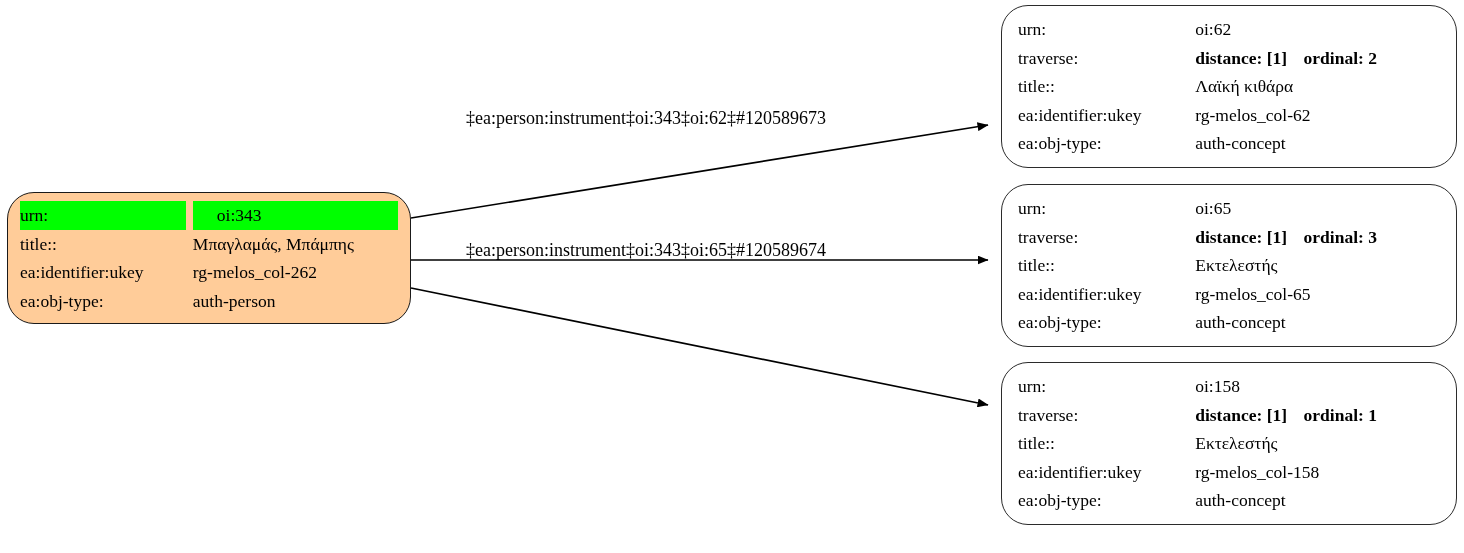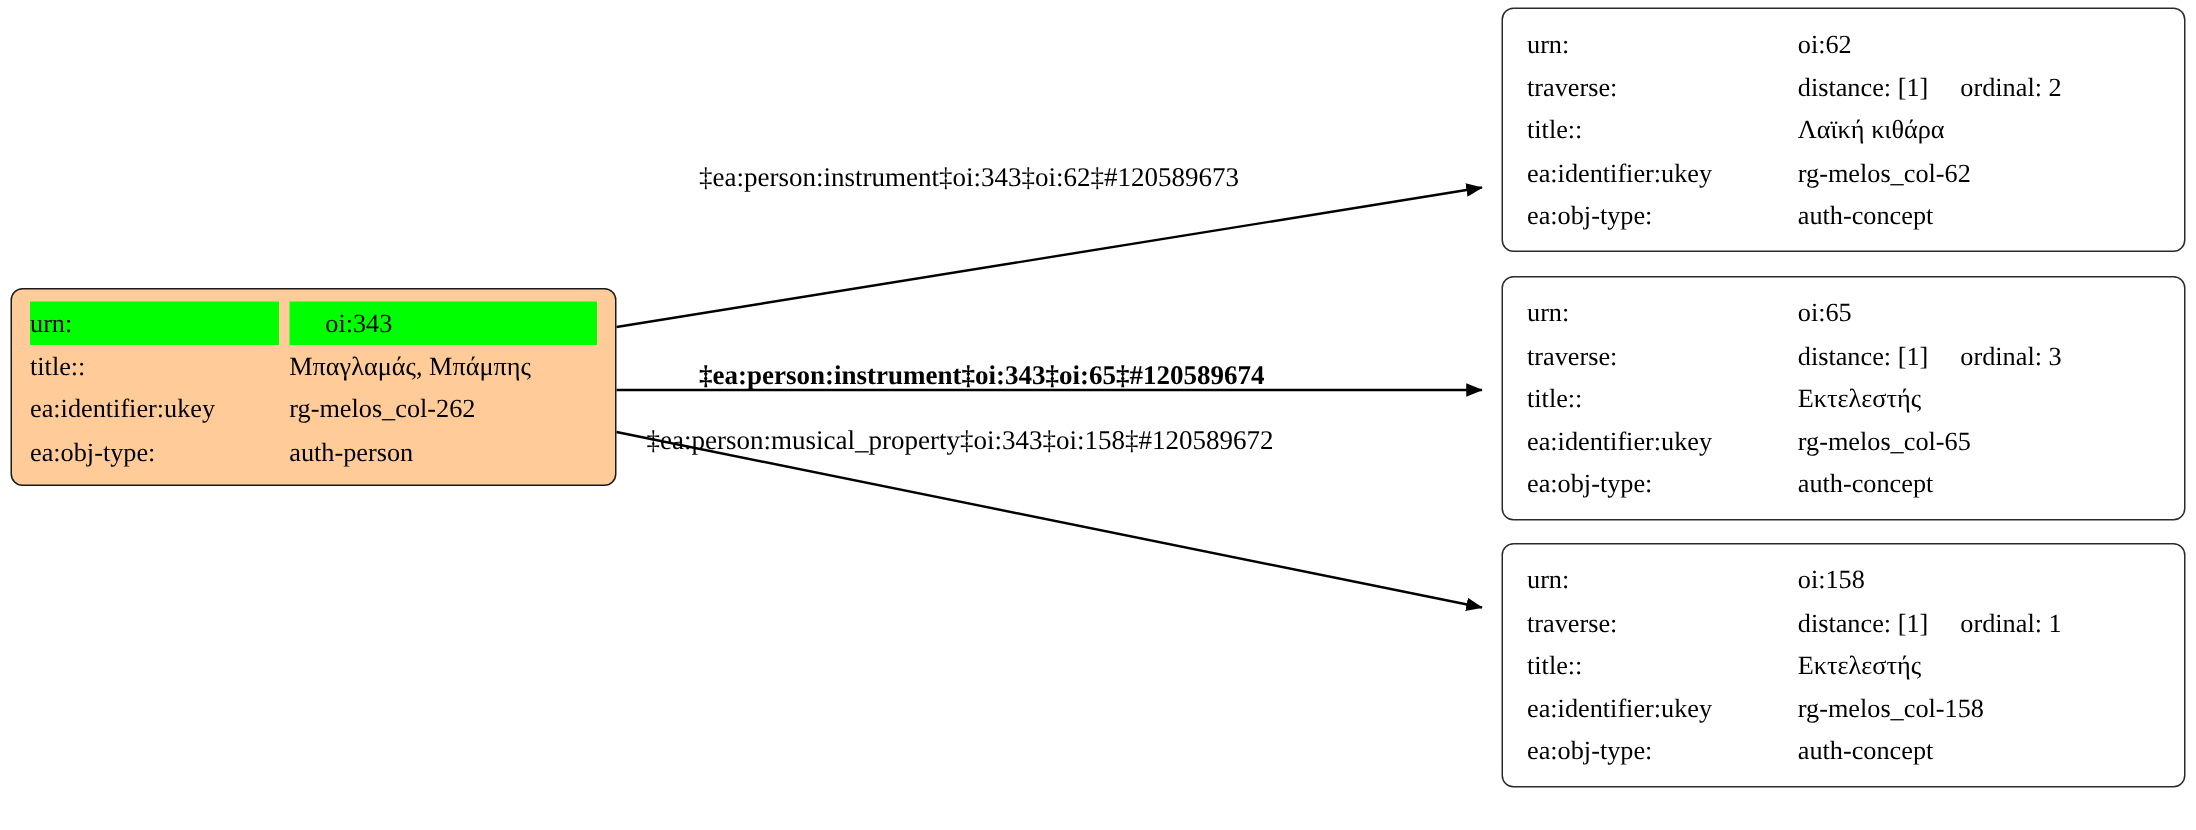--- a/index.html
+++ b/index.html
@@ -23,21 +23,21 @@
     width: 1464px;
     height: 553px;
     pointer-events: none;
   }
 
   
   .node {
     position: absolute;
     box-sizing: border-box;
     border: 1.6px solid #2b2b2b;
-    border-radius: 8px;
+    border-radius: 27px;
     background: #ffffff;
     padding: 9px 14px 9px 16px;
   }
   .node.root {
     background: #ffcc99;
     border-color: #1a1a1a;
     padding: 8px 12px 8px 12px;
   }
 
   .rows {
@@ -80,41 +80,42 @@
     background: #ffcc99;
   }
   .row .spacer {
     display: table-cell;
     width: 7px;
   }
 
   
   .cell-val .subcol {
     display: inline-block;
+    font-weight: bold;
   }
   .cell-val .subcol.distance {
     min-width: 104px;
   }
 
   
   #node-root      { left: 7px;    top: 192px; width: 404px; }
   #node-oi62      { left: 1001px; top: 5px;   width: 456px; }
   #node-oi65      { left: 1001px; top: 184px; width: 456px; }
   #node-oi158     { left: 1001px; top: 362px; width: 456px; }
 
   
   .edge-label {
     position: absolute;
     font-size: 18px;
     color: #000000;
     white-space: nowrap;
     background: transparent;
   }
   #edge-label-0 { left: 466px; top: 108px; }
-  #edge-label-1 { left: 466px; top: 240px; font-weight: bold; }
+  #edge-label-1 { left: 466px; top: 240px; }
   #edge-label-2 { left: 431px; top: 283px; }
 
   
   #graph-caption {
     position: absolute;
     left: 0;
     top: 518px;
     width: 1464px;
     text-align: center;
     font-size: 17.5px;
@@ -142,21 +143,20 @@
       <path d="M411,260 L988,260" stroke="#000000" stroke-width="1.6" fill="none" marker-end="url(#arrowhead)"></path>
     </g>
 
     <g>
       <path d="M411,288 L988,405" stroke="#000000" stroke-width="1.6" fill="none" marker-end="url(#arrowhead)"></path>
     </g>
   </svg>
 
   <div class="edge-label" id="edge-label-0">‡ea:person:instrument‡oi:343‡oi:62‡#120589673</div>
   <div class="edge-label" id="edge-label-1">‡ea:person:instrument‡oi:343‡oi:65‡#120589674</div>
-  <div class="edge-label" id="edge-label-2">‡ea:person:musical_property‡oi:343‡oi:158‡#120589672</div>
 
   <div class="node root" id="node-root">
     <div class="rows">
 
       <div class="row hl">
         <span class="cell-key">urn:</span>
         <span class="spacer"></span>
         <span class="cell-val">oi:343</span>
       </div>
 

